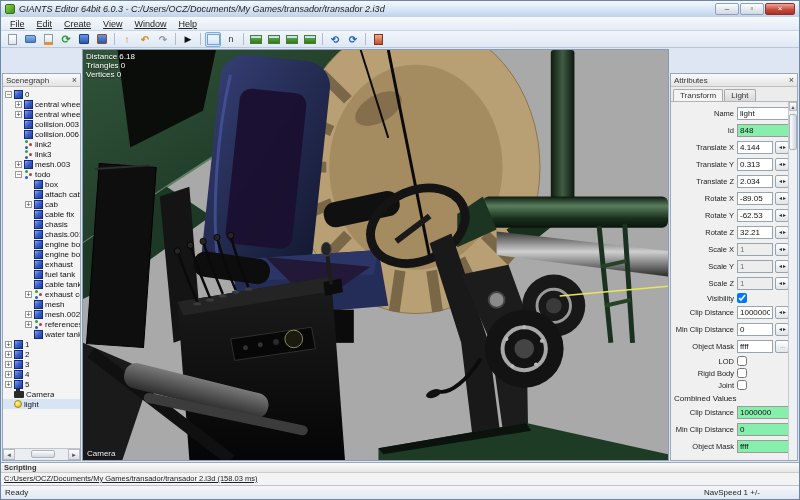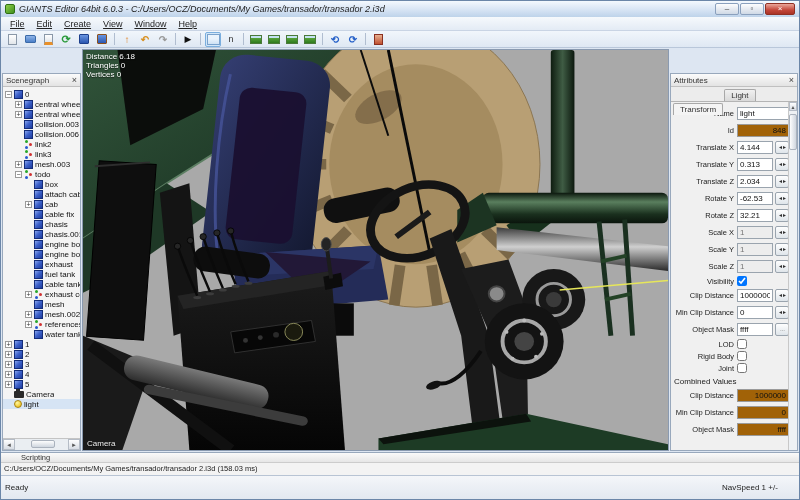--- a/index.html
+++ b/index.html
@@ -81,54 +81,54 @@
   .viewport { flex:1; position:relative; background:#a21caf; border:1px solid #8a9ab0; overflow:hidden; }
   .viewport svg { position:absolute; inset:0; width:100%; height:100%; }
   .vp-stats { position:absolute; top:2px; left:3px; color:#fff; font-size:8px; line-height:9px; text-shadow:0 1px 1px rgba(0,0,0,.6); }
   .vp-cam { position:absolute; bottom:2px; left:4px; color:#eee; font-size:8px; text-shadow:0 1px 1px rgba(0,0,0,.7); }
 
   
   .attrs { width:128px; flex:none; display:flex; flex-direction:column; }
   .tabs { height:15px; flex:none; display:flex; gap:1px; padding:2px 2px 0; background:#ececec; border-bottom:1px solid #b4b4b4; }
   .tab { font-size:8px; padding:1px 6px; color:#333; border:1px solid #a8a8a8; border-bottom:none; border-radius:2px 2px 0 0;
     background:linear-gradient(#f0f0f0,#d9d9d9); }
-  .tab.active { background:#f4f4f4; position:relative; top:14px; }
+  .tab.active { background:#f4f4f4; position:relative; top:0; }
   .attr-body { flex:1; min-height:0; display:flex; }
   .attr-rows { flex:1; padding-top:3px; overflow:hidden; }
   .arow { display:flex; align-items:center; height:17px; }
   .arow.sm { height:12px; }
   .albl { width:66px; flex:none; text-align:right; font-size:7.5px; color:#222; padding-right:3px; white-space:nowrap; overflow:hidden; }
   .afld { height:13px; width:36px; border:1px solid #9aa4ae; background:#fff; font-size:8px; padding:0 2px; color:#111;
     font-family:"Liberation Sans",sans-serif; }
   .afld.wide { width:52px; }
-  .afld.ro { background:#a16207; border-color:#9a9a9a;text-align:right; }
+  .afld.ro { background:#86efac; border-color:#9a9a9a; }
   .afld.dis { background:#ededed; color:#777; }
   .spin { width:14px; height:13px; margin-left:2px; flex:none; border:1px solid #9aa4ae; border-radius:2px; text-align:center;
     background:linear-gradient(#fefefe,#dfe5ea); font-size:5px; line-height:11px; letter-spacing:-1px; color:#333; }
   .achk { width:10px; height:10px; margin:0; }
   .sec-hdr { font-size:8px; color:#222; padding:3px 0 1px 3px; }
   .vscroll { width:9px; flex:none; border-left:1px solid #c8c8c8; background:#eef1f4; position:relative; }
   .vs-btn { position:absolute; left:0; width:8px; height:9px; font-size:5px; text-align:center; line-height:9px; color:#555;
     background:linear-gradient(#fefefe,#d8dde4); border:1px solid #b5bcc6; }
   .vs-btn.up { top:0; }
   .vs-thumb { position:absolute; left:0; top:12px; width:8px; height:36px;
     background:linear-gradient(90deg,#fdfdfd,#cfd6df); border:1px solid #aab2bd; border-radius:2px; }
 
   
   .scripting { height:23px; flex:none; display:flex; flex-direction:column; background:#f0f0f0;
     border-top:1px solid #98a8bc; overflow:hidden; }
-  .scr-hdr { height:10px; flex:none; display:flex; align-items:center; padding:0 20px; font-size:7.5px; color:#333;
-    background:linear-gradient(#fafafa,#e6e6e6); border-bottom:1px solid #ccc; }
+  .scr-hdr { height:10px; flex:none; display:flex; align-items:center; padding:0 3px; font-size:7.5px; color:#333;
+    background:linear-gradient(#fafafa,#e6e6e6); border-bottom:1px solid #ccc;font-weight:bold; }
   .scr-log { flex:1; background:#f3f3f3; font-size:7.5px; color:#222; line-height:9px; padding:1px 3px 0; overflow:hidden; }
-  .scr-line { white-space:nowrap; }
-
-  
-  .statusbar { height:24px; flex:none; display:flex; align-items:center; padding:0 4px; position:relative;
+  .scr-line { white-space:nowrap;text-decoration:underline; }
+
+  
+  .statusbar { height:14px; flex:none; display:flex; align-items:center; padding:0 4px; position:relative;
     background:linear-gradient(#f4f6f9,#e2e8f0); border-top:1px solid #b8c4d4; font-size:8px; color:#222; }
-  .nav-speed { position:absolute; left:721px; }
+  .nav-speed { position:absolute; left:703px; }
 </style>
 </head>
 <body>
 
 <div class="window">
 
   <div class="titlebar">
     <span class="app-icon"></span>
     <span class="win-title">GIANTS Editor 64bit 6.0.3 - C:/Users/OCZ/Documents/My Games/transador/transador 2.i3d</span>
     <span class="win-buttons">
@@ -625,20 +625,25 @@
               <span class="albl">Translate Y</span>
               <input class="afld" value="0.313" style="">
               <span class="spin">◄►</span>
             </div>
           <div class="arow">
               <span class="albl">Translate Z</span>
               <input class="afld" value="2.034" style="">
               <span class="spin">◄►</span>
             </div>
           <div class="arow">
+              <span class="albl">Rotate X</span>
+              <input class="afld" value="-89.05" style="">
+              <span class="spin">◄►</span>
+            </div>
+          <div class="arow">
               <span class="albl">Rotate Y</span>
               <input class="afld" value="-62.53" style="">
               <span class="spin">◄►</span>
             </div>
           <div class="arow">
               <span class="albl">Rotate Z</span>
               <input class="afld" value="32.21" style="">
               <span class="spin">◄►</span>
             </div>
           <div class="arow">

